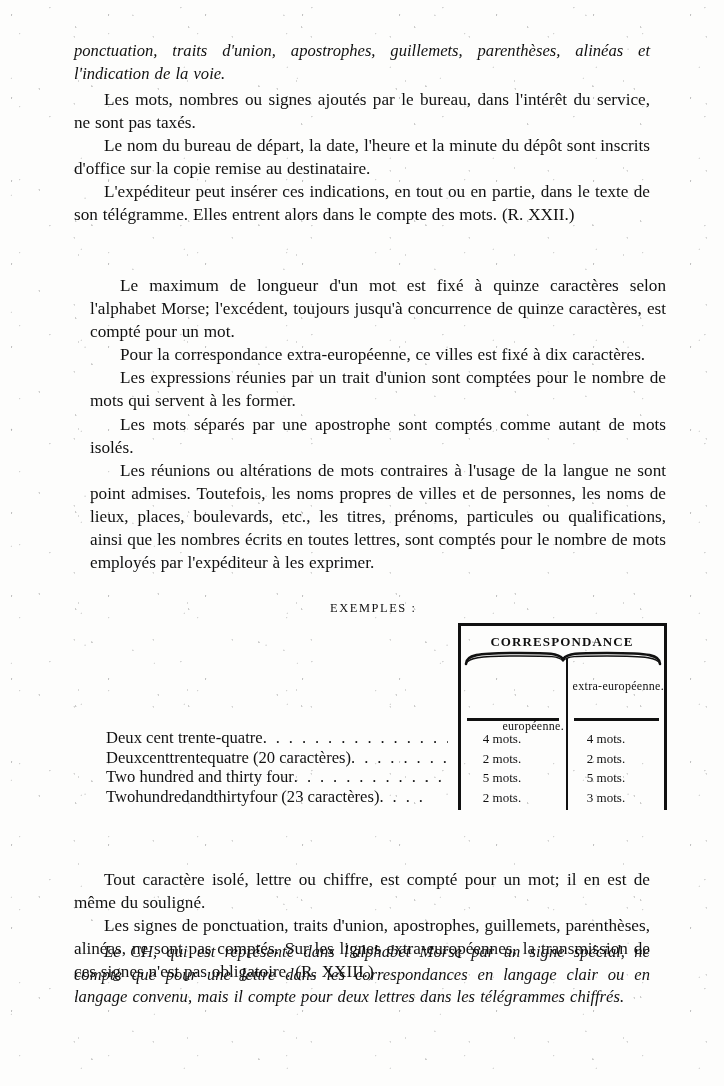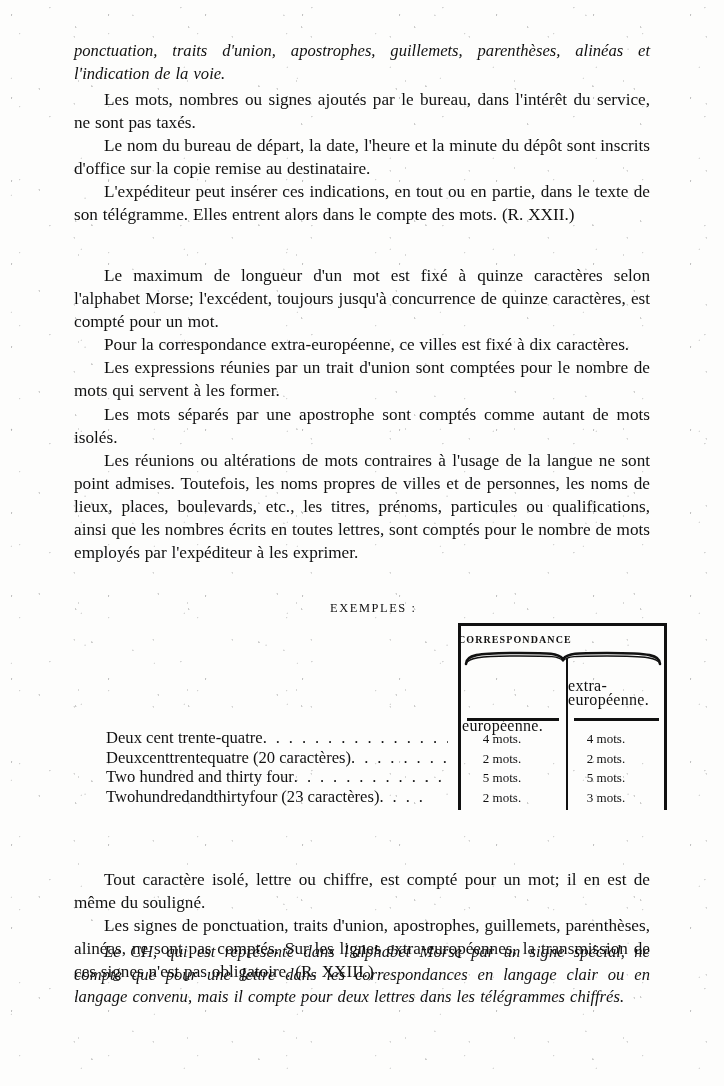--- a/index.html
+++ b/index.html
@@ -97,35 +97,36 @@
   #rule-top    { left: 362px; top: 3px;  width: 208px; height: 2.8px; }
   
   #rule-sub-l  { left: 371px; top: 98px; width: 92px;  height: 3px; }
   #rule-sub-r  { left: 478px; top: 98px; width: 85px;  height: 3px; }
 
   #tbl-correspondance {
     position: absolute;
     left: 362px;
     top: 14px;
     width: 208px;
-    font-size: 10px;
+    text-align: center;
+    font-size: 13px;
     letter-spacing: 1.1px;
     font-weight: 600;
   }
   #brace-wrap {
     position: absolute;
     left: 368px;
     top: 30px;
     width: 198px;
     height: 16px;
   }
   .subhead {
     position: absolute;
-    text-align: left;
-    font-size: 16px;
+    text-align: right;
+    font-size: 12px;
     line-height: 14px;
     letter-spacing: .3px;
   }
   #subhead-eur  { left: 366px; top: 84px; width: 102px; margin-top: 15px; }
   #subhead-xeur { left: 472px; top: 59px; width: 96px; }
 
   
   #tbl-rows {
     position: absolute;
     left: 0;
@@ -162,21 +163,21 @@
   <div class="block" style="top:88px;">
     <p class="para">Les mots, nombres ou signes ajoutés par le bureau, dans l'intérêt du service, ne sont pas taxés.</p>
     <p class="para">Le nom du bureau de départ, la date, l'heure et la minute du dépôt sont inscrits d'office sur la copie remise au destinataire.</p>
     <p class="para">L'expéditeur peut insérer ces indications, en tout ou en partie, dans le texte de son télégramme. Elles entrent alors dans le compte des mots. (R. XXII.)</p>
   </div>
 
   <div class="block italic-block" style="top:40px;">
     <p class="para noindent">ponctuation, traits d'union, apostrophes, guillemets, parenthèses, alinéas et l'indication de la voie.</p>
   </div>
 
-  <div class="block" style="top:264px;">
+  <div class="block" style="top:274px;margin-left:16px;">
     <p class="para">Le maximum de longueur d'un mot est fixé à quinze caractères selon l'alphabet Morse; l'excédent, toujours jusqu'à concurrence de quinze caractères, est compté pour un mot.</p>
     <p class="para">Pour la correspondance extra-européenne, ce villes est fixé à dix caractères.</p>
     <p class="para">Les expressions réunies par un trait d'union sont comptées pour le nombre de mots qui servent à les former.</p>
     <p class="para">Les mots séparés par une apostrophe sont comptés comme autant de mots isolés.</p>
     <p class="para">Les réunions ou altérations de mots contraires à l'usage de la langue ne sont point admises. Toutefois, les noms propres de villes et de personnes, les noms de lieux, places, boulevards, etc., les titres, prénoms, particules ou qualifications, ainsi que les nombres écrits en toutes lettres, sont comptés pour le nombre de mots employés par l'expéditeur à les exprimer.</p>
   </div>
 
   <div id="exemples-heading">EXEMPLES :</div>
 
   <div id="examples-table">

